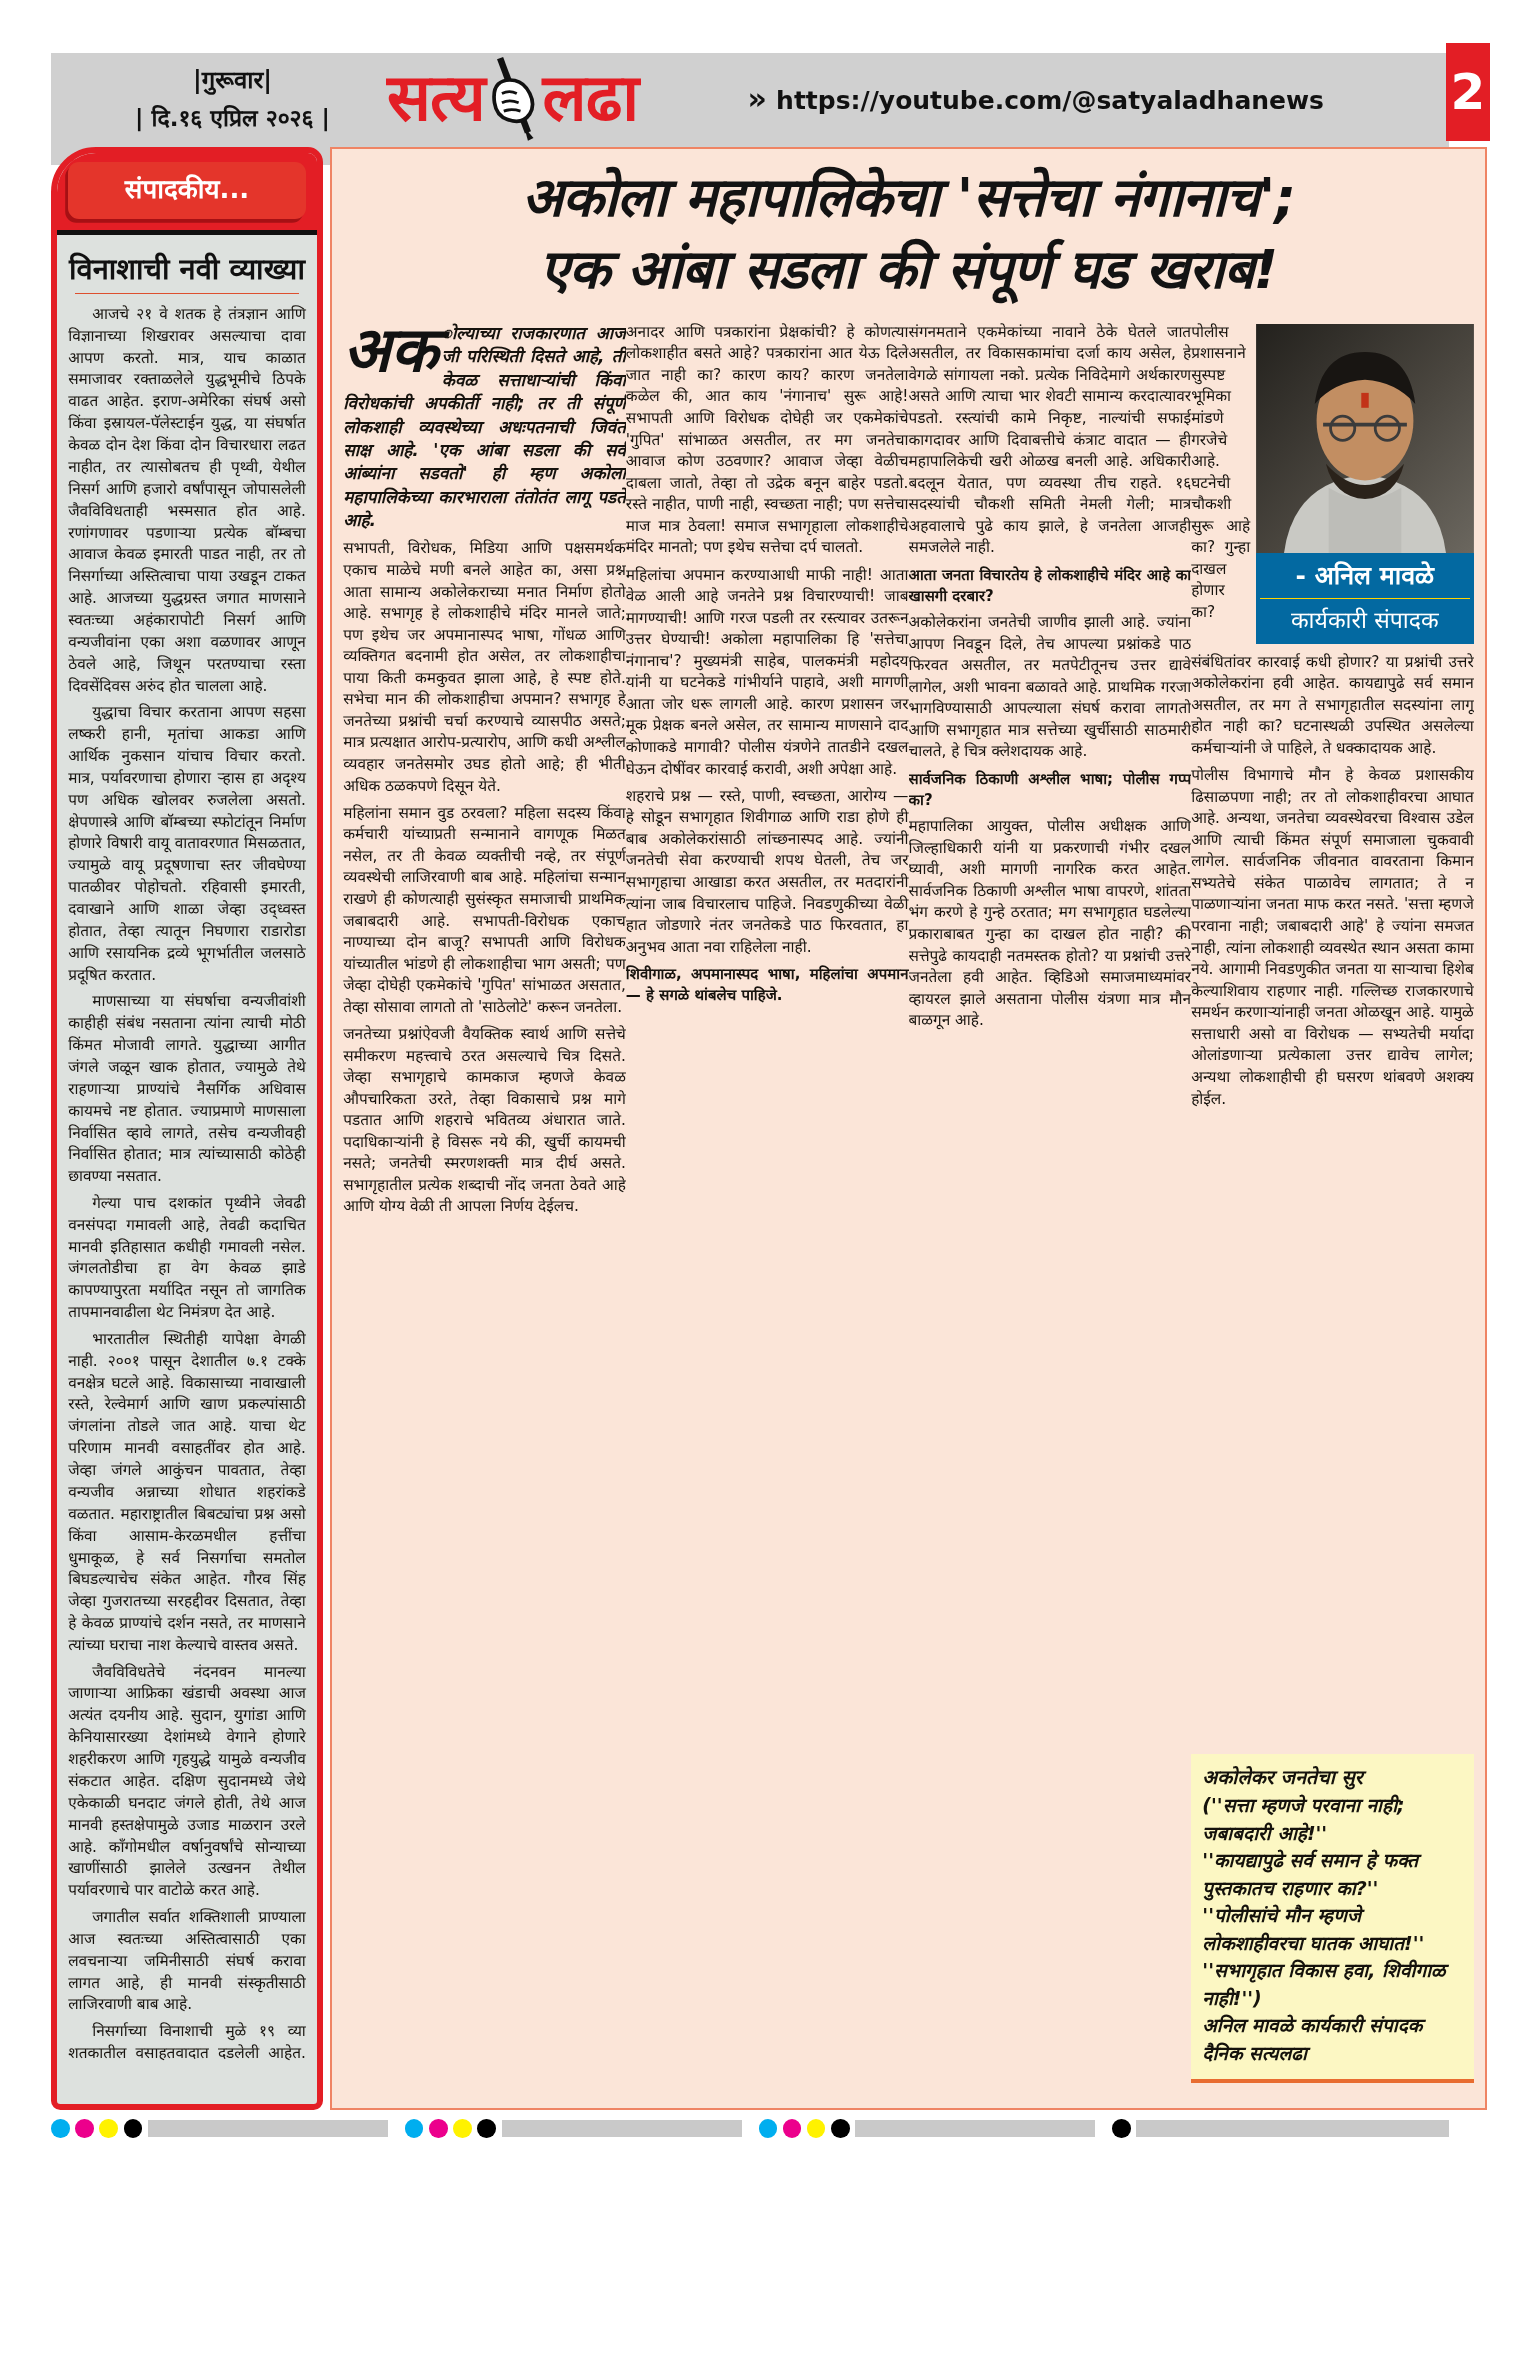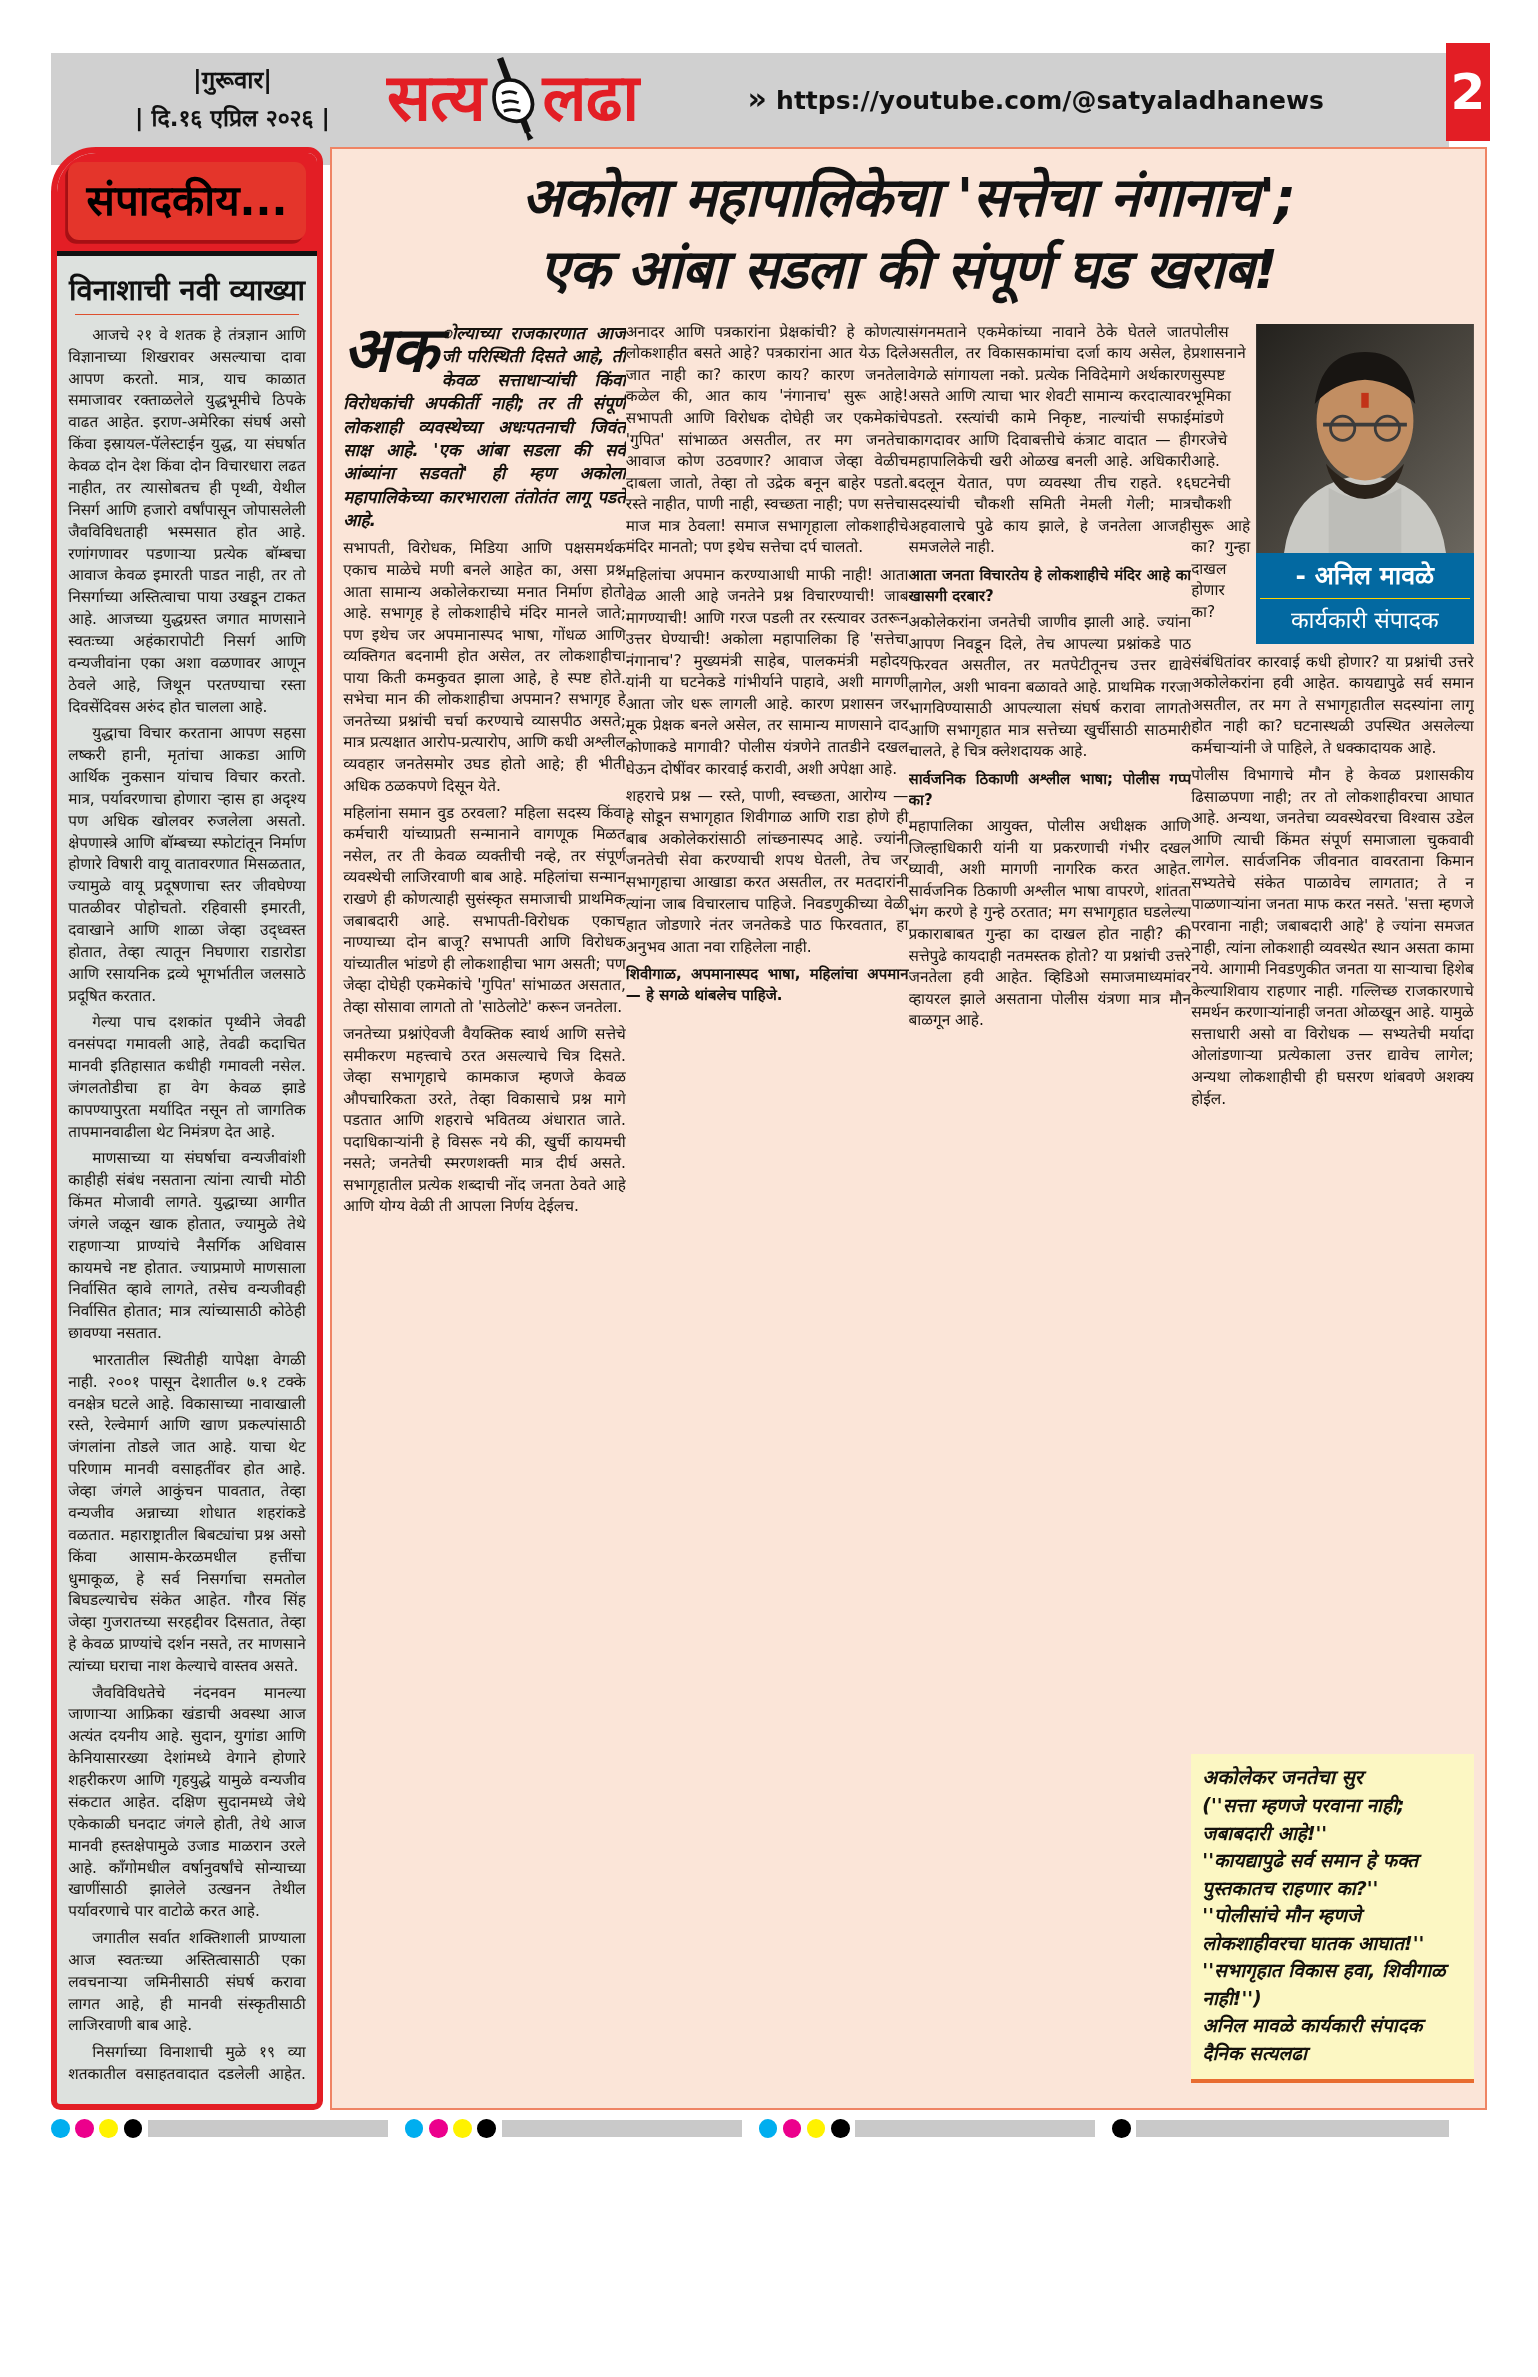--- a/index.html
+++ b/index.html
@@ -16,22 +16,22 @@
   .masthead .fist{width:54px;height:91px;margin:0 1.9px;transform:translateY(5.6px);}
   .urlline{position:absolute;right:125px;top:28px;font-size:25px;font-weight:bold;color:#111;}
   .urlline .chev{font-size:30px;margin-right:9.3px;color:#111;}
   .pagenum{position:absolute;left:1446px;top:43px;width:44px;height:98px;background:#e31e25;color:#fff;
            display:flex;align-items:center;justify-content:center;font-size:50px;font-weight:bold;}
 
   
   .editorial{position:absolute;left:51px;top:147px;width:272px;height:1963px;box-sizing:border-box;
              border:6.5px solid #e31e25;border-radius:45px 15px 9.3px 9.3px;background:#dde1de;overflow:hidden;}
   .ed-head{background:#e31e25;padding:9.3px 11.2px 11.2px;border-bottom:5.6px solid #111;border-radius:37px 7.5px 0 0;}
-  .ed-label{background:#e4352b;border-radius:11px;padding:7.5px 5.6px 13px;text-align:center;color:#000000;
-            font-size:42px;font-weight:bold;box-shadow:-2.8px 3.7px 0 rgba(90,0,0,.45);}
+  .ed-label{background:#e4352b;border-radius:11px;padding:7.5px 5.6px 13px;text-align:center;color:#ffffff;
+            font-size:26px;font-weight:bold;box-shadow:-2.8px 3.7px 0 rgba(90,0,0,.45);}
   .ed-title{font-size:29px;font-weight:bold;color:#101010;text-align:center;margin:13px 5.6px 5.6px;}
   .ed-underline{height:1.9px;background:#dd4f2e;width:86%;margin:0 auto 9.3px;}
   .ed-body{padding:0 11.2px 7.5px;font-size:15.4px;line-height:1.42;text-align:justify;color:#17130e;
            height:1753px;overflow:hidden;}
   .ed-body p{margin:0 0 4.7px;text-indent:24px;}
 
   
   .article{position:absolute;left:330px;top:147px;width:1157px;height:1963px;box-sizing:border-box;
            background:#fbe5d8;border:2.8px solid #ef8464;overflow:hidden;}
   .headline{text-align:center;padding:13px 7.5px 0;color:#131313;font-style:italic;}
@@ -91,22 +91,22 @@
 
   <div class="editorial">
     <div class="ed-head">
       <div class="ed-label">संपादकीय...</div>
     </div>
     <div class="ed-title">विनाशाची नवी व्याख्या</div>
     <div class="ed-underline"></div>
     <div class="ed-body">
         <p>आजचे २१ वे शतक हे तंत्रज्ञान आणि विज्ञानाच्या शिखरावर असल्याचा दावा आपण करतो. मात्र, याच काळात समाजावर रक्ताळलेले युद्धभूमीचे ठिपके वाढत आहेत. इराण-अमेरिका संघर्ष असो किंवा इस्रायल-पॅलेस्टाईन युद्ध, या संघर्षात केवळ दोन देश किंवा दोन विचारधारा लढत नाहीत, तर त्यासोबतच ही पृथ्वी, येथील निसर्ग आणि हजारो वर्षांपासून जोपासलेली जैवविविधताही भस्मसात होत आहे. रणांगणावर पडणाऱ्या प्रत्येक बॉम्बचा आवाज केवळ इमारती पाडत नाही, तर तो निसर्गाच्या अस्तित्वाचा पाया उखडून टाकत आहे. आजच्या युद्धग्रस्त जगात माणसाने स्वतःच्या अहंकारापोटी निसर्ग आणि वन्यजीवांना एका अशा वळणावर आणून ठेवले आहे, जिथून परतण्याचा रस्ता दिवसेंदिवस अरुंद होत चालला आहे.</p>
         <p>युद्धाचा विचार करताना आपण सहसा लष्करी हानी, मृतांचा आकडा आणि आर्थिक नुकसान यांचाच विचार करतो. मात्र, पर्यावरणाचा होणारा ऱ्हास हा अदृश्य पण अधिक खोलवर रुजलेला असतो. क्षेपणास्त्रे आणि बॉम्बच्या स्फोटांतून निर्माण होणारे विषारी वायू वातावरणात मिसळतात, ज्यामुळे वायू प्रदूषणाचा स्तर जीवघेण्या पातळीवर पोहोचतो. रहिवासी इमारती, दवाखाने आणि शाळा जेव्हा उद्ध्वस्त होतात, तेव्हा त्यातून निघणारा राडारोडा आणि रसायनिक द्रव्ये भूगर्भातील जलसाठे प्रदूषित करतात.</p>
+        <p>माणसाच्या या संघर्षाचा वन्यजीवांशी काहीही संबंध नसताना त्यांना त्याची मोठी किंमत मोजावी लागते. युद्धाच्या आगीत जंगले जळून खाक होतात, ज्यामुळे तेथे राहणाऱ्या प्राण्यांचे नैसर्गिक अधिवास कायमचे नष्ट होतात. ज्याप्रमाणे माणसाला निर्वासित व्हावे लागते, तसेच वन्यजीवही निर्वासित होतात; मात्र त्यांच्यासाठी कोठेही छावण्या नसतात.</p>
         <p>गेल्या पाच दशकांत पृथ्वीने जेवढी वनसंपदा गमावली आहे, तेवढी कदाचित मानवी इतिहासात कधीही गमावली नसेल. जंगलतोडीचा हा वेग केवळ झाडे कापण्यापुरता मर्यादित नसून तो जागतिक तापमानवाढीला थेट निमंत्रण देत आहे.</p>
-        <p>माणसाच्या या संघर्षाचा वन्यजीवांशी काहीही संबंध नसताना त्यांना त्याची मोठी किंमत मोजावी लागते. युद्धाच्या आगीत जंगले जळून खाक होतात, ज्यामुळे तेथे राहणाऱ्या प्राण्यांचे नैसर्गिक अधिवास कायमचे नष्ट होतात. ज्याप्रमाणे माणसाला निर्वासित व्हावे लागते, तसेच वन्यजीवही निर्वासित होतात; मात्र त्यांच्यासाठी कोठेही छावण्या नसतात.</p>
         <p>भारतातील स्थितीही यापेक्षा वेगळी नाही. २००१ पासून देशातील ७.१ टक्के वनक्षेत्र घटले आहे. विकासाच्या नावाखाली रस्ते, रेल्वेमार्ग आणि खाण प्रकल्पांसाठी जंगलांना तोडले जात आहे. याचा थेट परिणाम मानवी वसाहतींवर होत आहे. जेव्हा जंगले आकुंचन पावतात, तेव्हा वन्यजीव अन्नाच्या शोधात शहरांकडे वळतात. महाराष्ट्रातील बिबट्यांचा प्रश्न असो किंवा आसाम-केरळमधील हत्तींचा धुमाकूळ, हे सर्व निसर्गाचा समतोल बिघडल्याचेच संकेत आहेत. गौरव सिंह जेव्हा गुजरातच्या सरहद्दीवर दिसतात, तेव्हा हे केवळ प्राण्यांचे दर्शन नसते, तर माणसाने त्यांच्या घराचा नाश केल्याचे वास्तव असते.</p>
         <p>जैवविविधतेचे नंदनवन मानल्या जाणाऱ्या आफ्रिका खंडाची अवस्था आज अत्यंत दयनीय आहे. सुदान, युगांडा आणि केनियासारख्या देशांमध्ये वेगाने होणारे शहरीकरण आणि गृहयुद्धे यामुळे वन्यजीव संकटात आहेत. दक्षिण सुदानमध्ये जेथे एकेकाळी घनदाट जंगले होती, तेथे आज मानवी हस्तक्षेपामुळे उजाड माळरान उरले आहे. कॉंगोमधील वर्षानुवर्षांचे सोन्याच्या खाणींसाठी झालेले उत्खनन तेथील पर्यावरणाचे पार वाटोळे करत आहे.</p>
         <p>जगातील सर्वात शक्तिशाली प्राण्याला आज स्वतःच्या अस्तित्वासाठी एका लवचनाऱ्या जमिनीसाठी संघर्ष करावा लागत आहे, ही मानवी संस्कृतीसाठी लाजिरवाणी बाब आहे.</p>
         <p>निसर्गाच्या विनाशाची मुळे १९ व्या शतकातील वसाहतवादात दडलेली आहेत. युरोपिय सत्तांनी आशिया आणि आफ्रिकेला चहा, कॉफी आणि रबराच्या मळ्यांसाठी अतोनात वृक्षतोड केली. मात्र, २० व्या शतकामध्ये आलेल्या युद्धांनी या विनाशाला अत्याधुनिक स्वरूप दिले. विमानांतून होणारा बॉम्बवर्षाव, समुद्री सुरुंग आणि रासायनिक वायू यामुळे केवळ माणसे मेली नाहीत, तर अख्खी परिसंस्था कोलमडून पडली.</p>
       </div>
   </div>
 
   <div class="article">
     <div class="headline">
       <div class="hl">अकोला महापालिकेचा 'सत्तेचा नंगानाच';</div>

